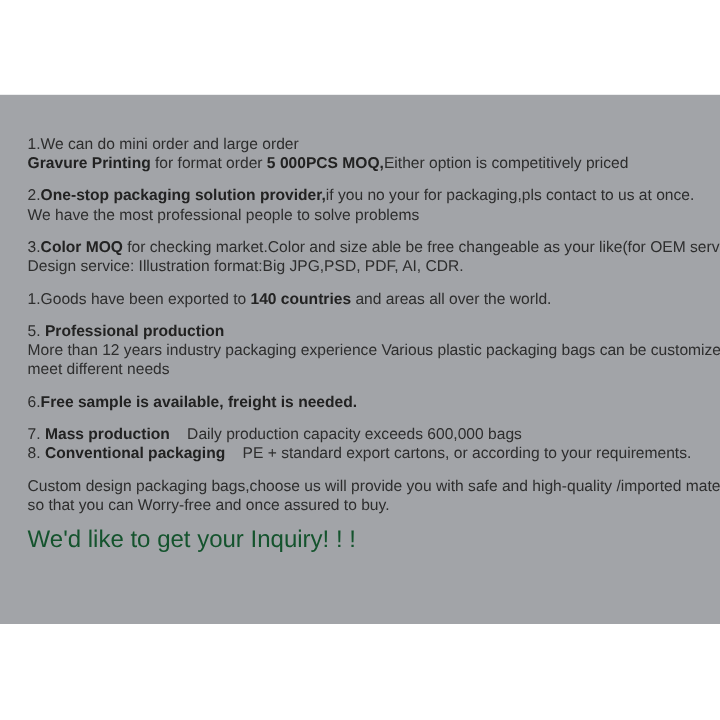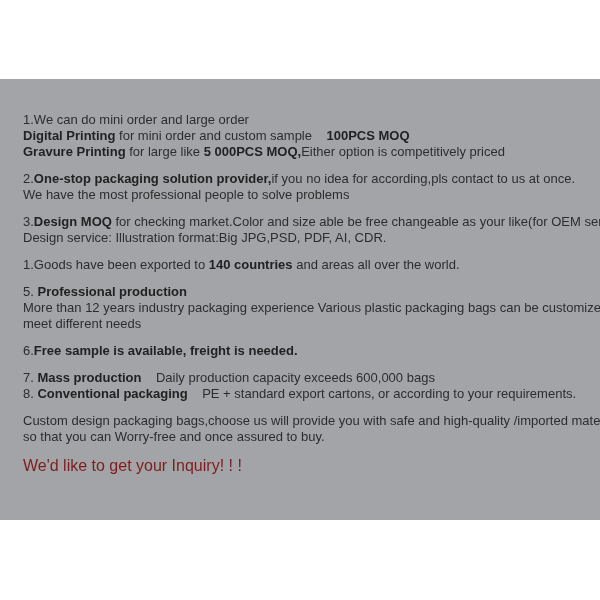--- a/index.html
+++ b/index.html
@@ -28,46 +28,45 @@
   .content {
     padding: 33px 12px 0 23px;
     font-size: 13px;
     line-height: 16px;
     color: #2d2d2d;
   }
   .para { margin: 0 0 11px 0; }
   .line { white-space: pre; }
   .b { font-weight: 700; color: #222222; }
   .closing {
-    font-size: 16px;
+    font-size: 20px;
     line-height: 20px;
     margin-top: 0;
-    color: #7f1d1d;
+    color: #14532d;
   }
 </style>
 </head>
 <body>
 
 <div class="canvas">
   <div class="panel">
     <div class="content">
 
       <div class="para">
         <div class="line"><span>1.We can do mini order and large order</span></div>
-        <div class="line"><span class="b">Digital Printing</span><span> for mini order and custom sample    </span><span class="b">100PCS MOQ</span></div>
-        <div class="line"><span class="b">Gravure Printing</span><span> for large like </span><span class="b">5 000PCS MOQ,</span><span>Either option is competitively priced</span></div>
+        <div class="line"><span class="b">Gravure Printing</span><span> for format order </span><span class="b">5 000PCS MOQ,</span><span>Either option is competitively priced</span></div>
       </div>
 
       <div class="para">
-        <div class="line"><span>2.</span><span class="b">One-stop packaging solution provider,</span><span>if you no idea for according,pls contact to us at once.</span></div>
+        <div class="line"><span>2.</span><span class="b">One-stop packaging solution provider,</span><span>if you no your for packaging,pls contact to us at once.</span></div>
         <div class="line"><span>We have the most professional people to solve problems</span></div>
       </div>
 
       <div class="para">
-        <div class="line"><span>3.</span><span class="b">Design MOQ</span><span> for checking market.Color and size able be free changeable as your like(for OEM service)</span></div>
+        <div class="line"><span>3.</span><span class="b">Color MOQ</span><span> for checking market.Color and size able be free changeable as your like(for OEM service)</span></div>
         <div class="line"><span>Design service: Illustration format:Big JPG,PSD, PDF, AI, CDR.</span></div>
       </div>
 
       <div class="para">
         <div class="line"><span>1.Goods have been exported to </span><span class="b">140 countries</span><span> and areas all over the world.</span></div>
       </div>
 
       <div class="para">
         <div class="line"><span>5. </span><span class="b">Professional production</span></div>
         <div class="line"><span>More than 12 years industry packaging experience Various plastic packaging bags can be customized to</span></div>

